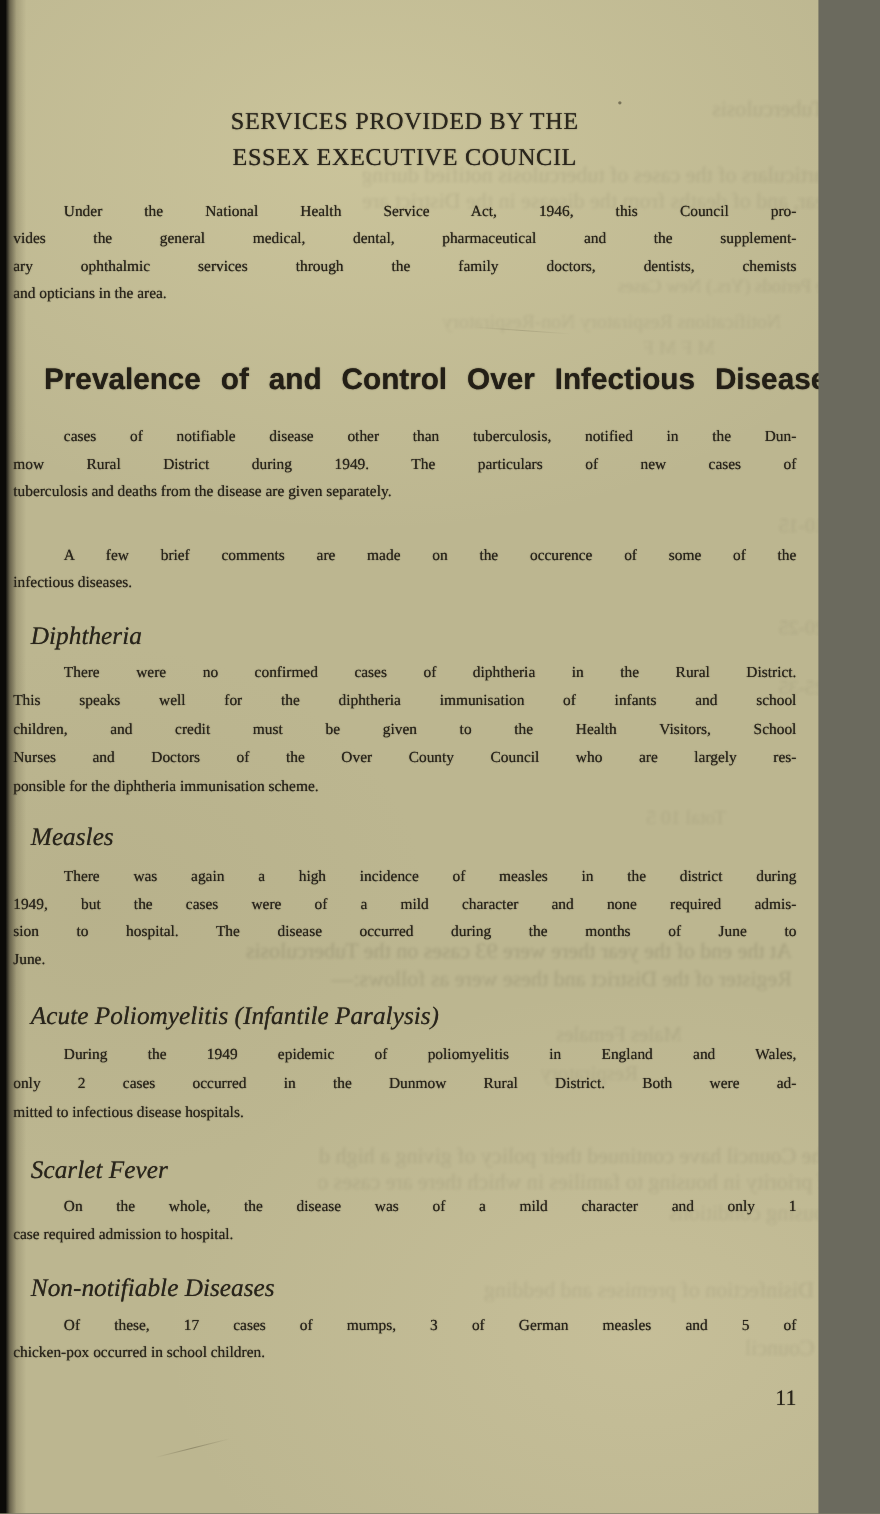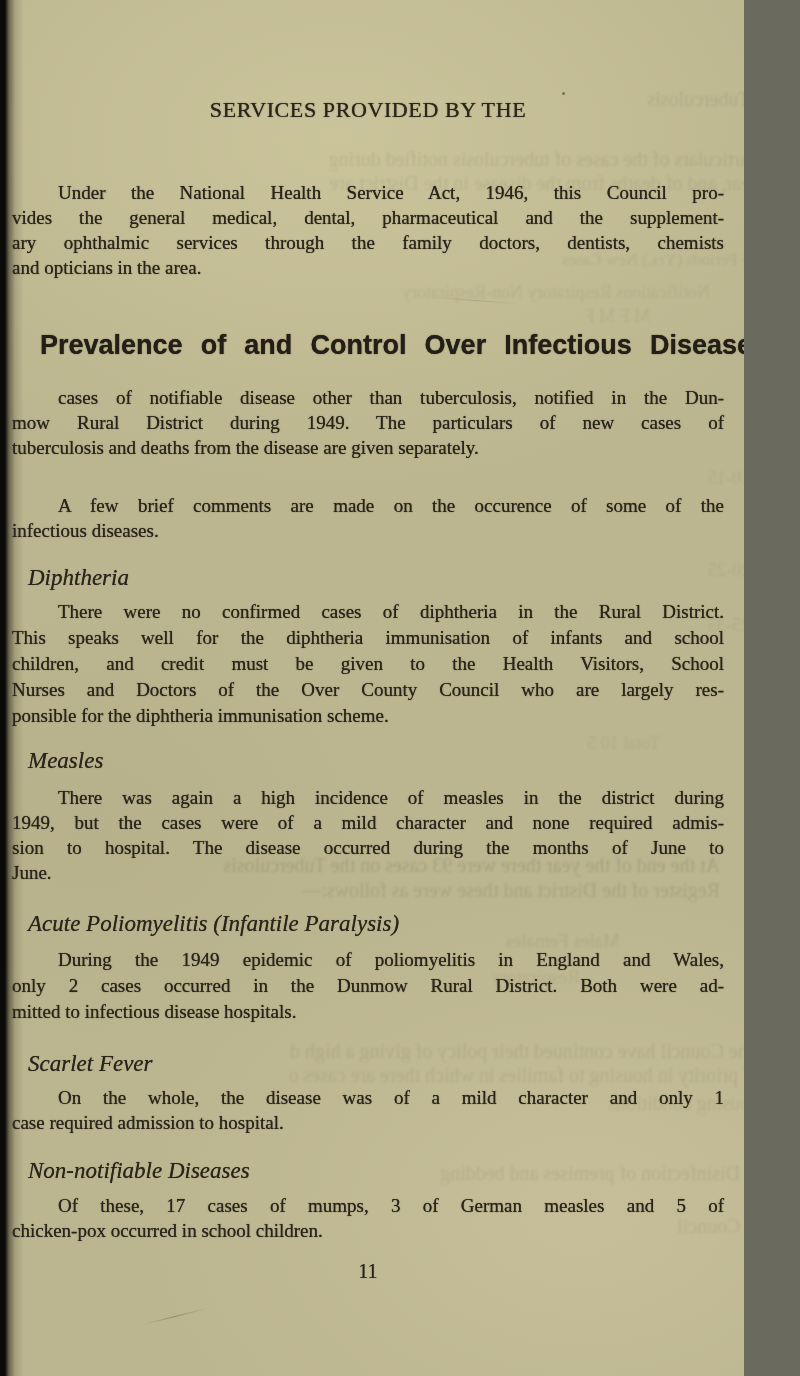--- a/index.html
+++ b/index.html
@@ -25,21 +25,21 @@
 
   .title .line{
     text-align:center;
     font-size:22px;line-height:33px;
     letter-spacing:0.6px;
     color:#2a261c;
     text-shadow:0 0 0.7px rgba(42,38,28,0.85), 0 0 2px rgba(42,38,28,0.18);
   }
 
   .para .line{
-    font-size:19px;line-height:25px;
+    font-size:14px;line-height:25px;
     text-align:justify;text-align-last:justify;
     text-shadow:0 0 0.7px rgba(41,37,27,0.85), 0 0 2px rgba(41,37,27,0.15);
     white-space:normal;
   }
   .para .line.last{text-align-last:left;}
   .para .line:first-child{text-indent:46px;}
   .para.lh26 .line{line-height:26px;}
 
   .section-heading{
     font-family:"Liberation Sans","DejaVu Sans",sans-serif;
@@ -51,21 +51,21 @@
   }
 
   .subhead{
     font-style:italic;
     font-size:23px;line-height:28px;
     text-shadow:0 0 0.7px rgba(41,37,27,0.85);
     padding-left:16px;
   }
 
   .page-number{
-    text-align:center;
+    text-align:right;
     font-size:20px;line-height:24px;
     text-shadow:0 0 0.7px rgba(41,37,27,0.85);
   }
 
   
   #ghost-layer{position:absolute;inset:0;z-index:1;pointer-events:none;}
   .ghost{
     position:absolute;
     font-family:"Liberation Serif","DejaVu Serif",serif;
     color:#4a452f;
@@ -106,20 +106,21 @@
       <div class="ghost" style="left: 290px; top: 1064px; width: 470px; font-size: 20px; opacity: 0.12;">of priority in housing to families in which there are cases of infectious</div>
       <div class="ghost" style="left: 560px; top: 1092px; width: 200px; font-size: 20px; opacity: 0.1;">housing conditions</div>
       <div class="ghost" style="left: 300px; top: 1162px; width: 440px; font-size: 20px; opacity: 0.11;">Disinfection of premises and bedding</div>
       <div class="ghost" style="left: 640px; top: 1215px; width: 130px; font-size: 20px; opacity: 0.1;">the Council</div>
     </div>
 
   <div class="content">
 
     <div class="block title" style="top:93px;">
         <div class="line">SERVICES PROVIDED BY THE</div>
+        <div class="line last">ESSEX EXECUTIVE COUNCIL</div>
       </div>
 
     <div class="block para" style="top:180px;">
         <div class="line">Under the National Health Service Act, 1946, this Council pro-</div>
         <div class="line">vides the general medical, dental, pharmaceutical and the supplement-</div>
         <div class="line">ary ophthalmic services through the family doctors, dentists, chemists</div>
         <div class="line last">and opticians in the area.</div>
       </div>
 
     <div class="block section-heading" style="top:328px;padding-left:28px;">Prevalence of and Control Over Infectious Disease</div>

